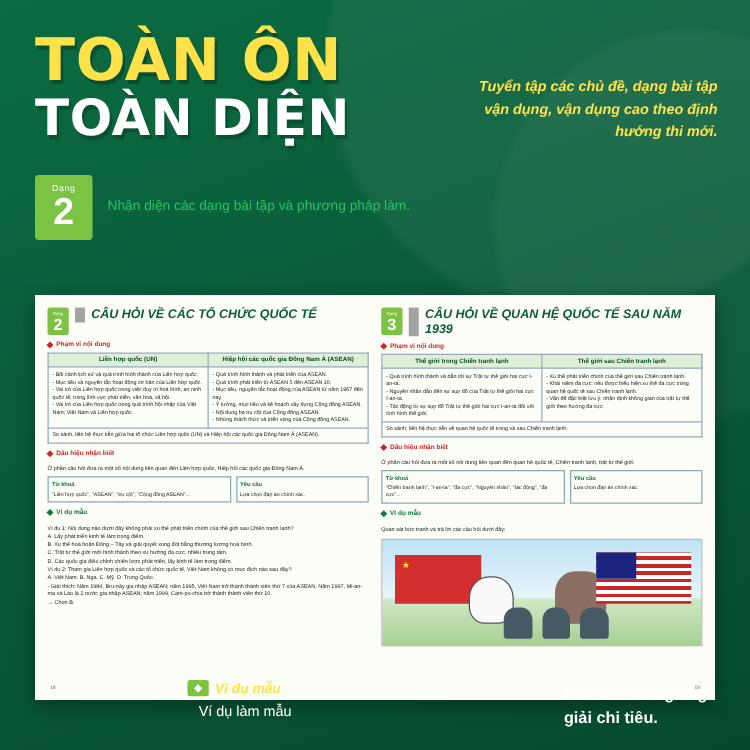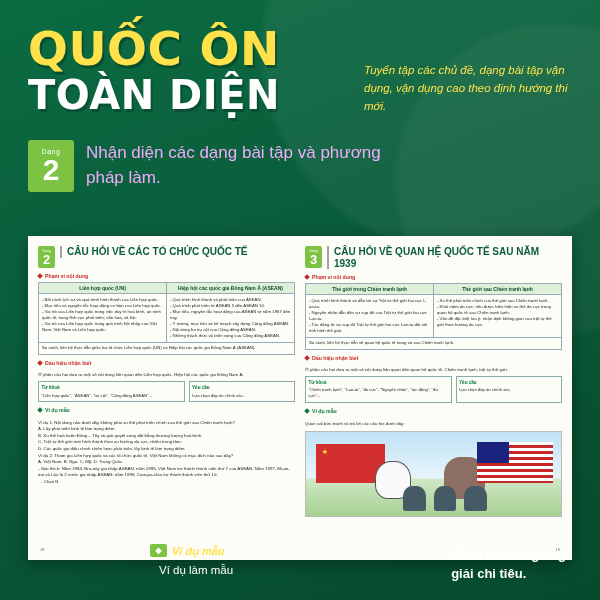--- a/index.html
+++ b/index.html
@@ -38,46 +38,46 @@
     line-height: 1.05;
     color: #ffffff;
     letter-spacing: 0.5px;
     margin-top: 2px;
     text-shadow: 2px 3px 0 rgba(0,0,0,0.2);
   }
   .tagline {
     position: absolute;
     right: 26px; top: 62px;
     width: 210px;
-    text-align: left;
+    text-align: right;
     color: #ffe24a;
     font-style: italic;
     font-size: 11.5px;
     line-height: 1.55;
-    font-weight: normal;
+    font-weight: bold;
   }
   .dang-row {
     display: flex; align-items: center;
     margin-top: 24px;
     gap: 12px;
   }
   .dang-badge {
     width: 46px; height: 52px;
     background: #7cc243;
     border-radius: 3px;
     display: flex; flex-direction: column;
     align-items: center; justify-content: center;
     color: #fff;
     flex: none;
   }
   .dang-badge .lbl { font-size: 7px; letter-spacing: .5px; }
   .dang-badge .num { font-size: 30px; font-weight: bold; line-height: 1; }
   .dang-text {
-    color: #f0abfc;
-    font-size: 17px;
+    color: #22c55e;
+    font-size: 11px;
     line-height: 1.45;
     max-width: 330px;
   }
   
   .sheet {
     position: absolute;
     left: 28px; top: 236px;
     width: 544px; height: 324px;
     background: #fdfdf8;
     box-shadow: 0 4px 14px rgba(0,0,0,0.35);
@@ -91,21 +91,21 @@
   .col-head { display: flex; align-items: flex-start; gap: 5px; }
   .q-badge {
     width: 17px; height: 22px; background: #7cc243; color: #fff;
     border-radius: 2px; flex: none;
     display: flex; flex-direction: column; align-items: center; justify-content: center;
   }
   .q-badge .lbl { font-size: 3.4px; }
   .q-badge .num { font-size: 13px; font-weight: bold; line-height: 1; }
   .q-title {
     color: #0a5c3a; font-weight: bold; font-size: 10px; line-height: 1.15;
-    border-left: 2px solid #a3a3a3; padding-left: 5px;
+    border-left: 8px solid #a3a3a3; padding-left: 5px; font-style: italic;
   }
   .tag {
     display: inline-flex; align-items: center; gap: 3px;
     color: #c62828; font-weight: bold; font-size: 5.2px; margin: 5px 0 3px 0;
   }
   .tag .dot { width: 4px; height: 4px; background: #c62828; transform: rotate(45deg); display:inline-block;}
   .tag.green { color: #0a7a3c; } .tag.green .dot { background: #0a7a3c; }
   .tbl { width: 100%; border-collapse: collapse; table-layout: fixed; }
   .tbl th {
     background: #dff0d8; border: 0.5px solid #9ab; font-size: 5px;
@@ -159,21 +159,21 @@
     position: absolute; right: 34px; top: 10px;
     text-align: left; font-size: 13px; line-height: 1.45; color: #fff; font-weight: bold;
   }
 </style>
 </head>
 <body>
 
 <div class="bg-swirl"></div>
 
 <div class="hero">
-  <div class="title-main">QUỐC ÔN</div>
+  <div class="title-main">TOÀN ÔN</div>
   <div class="title-sub">TOÀN DIỆN</div>
   <div class="tagline">Tuyển tập các chủ đề, dạng bài tập vận dụng, vận dụng cao theo định hướng thi mới.</div>
 
   <div class="dang-row">
     <div class="dang-badge">
       <span class="lbl">Dạng</span>
       <span class="num">2</span>
     </div>
     <div class="dang-text">Nhận diện các dạng bài tập và phương pháp làm.</div>
   </div>

